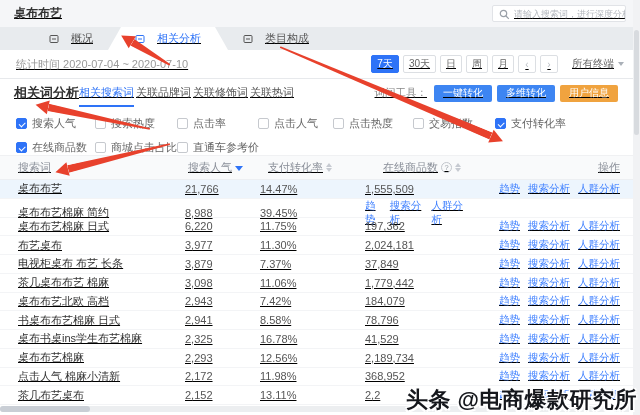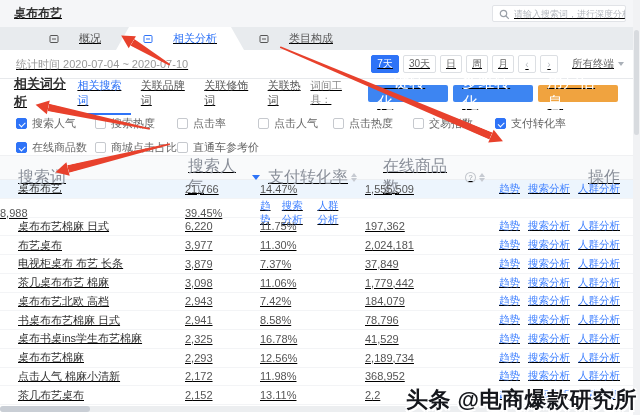--- a/index.html
+++ b/index.html
@@ -12,63 +12,63 @@
   .page-title{ font-size:12px; font-weight:bold; color:#333; }
   .searchbox{ margin-left:auto; position:relative; width:134px; height:17px; background:#fff;
               border:1px solid #e1e3e7; border-radius:2px; display:flex; align-items:center; }
   .searchbox svg{ position:absolute; left:6px; top:3px; }
   .searchbox input{ border:0; outline:0; background:transparent; width:100%; height:100%;
                     padding-left:21px; font-size:9px; color:#555; }
   .searchbox input::placeholder{ color:#b3b7bd; }
 
   
   .tabsbar{ height:23px; background:#e8ebee; display:flex; align-items:stretch; padding-left:34px; }
-  .toptab{ display:flex; align-items:center; gap:20px; font-size:11px; color:#555; padding:0 15px; cursor:pointer; }
+  .toptab{ display:flex; align-items:center; gap:12px; font-size:11px; color:#555; padding:0 15px; cursor:pointer; }
   .toptab.active{ background:#fff; color:#2e73f7; padding:0 27px;
                   clip-path:polygon(13px 0, calc(100% - 13px) 0, 100% 100%, 0 100%); }
   .toptab svg{ flex:0 0 auto; }
 
   
   .datebar{ height:29px; display:flex; align-items:center; padding:0 16px; border-bottom:1px solid #e7e9ec; }
   .stat-time{ font-size:11px; color:#999; }
   .periods{ margin-left:auto; display:flex; align-items:center; }
   .pbtn{ height:18px; padding:0 5px; border:1px solid #dcdfe3; background:#fff; color:#666;
          font-size:10px; border-radius:2px; margin-left:4px; display:flex; align-items:center; cursor:pointer; }
   .pbtn.active{ background:#2e73f7; border-color:#2e73f7; color:#fff; }
   .pbtn.nav{ color:#b9bdc3; width:18px; justify-content:center; }
   .terminal{ margin-left:14px; font-size:10.5px; color:#666; display:flex; align-items:center; gap:4px; cursor:pointer; }
   .terminal .caret{ width:0; height:0; border-left:3.5px solid transparent; border-right:3.5px solid transparent;
                     border-top:4px solid #aab0b8; }
 
   
   .sectionbar{ height:28px; display:flex; align-items:center; padding-left:14px; }
   .section-title{ font-size:13px; font-weight:bold; color:#333; }
-  .stabs{ display:flex; gap:10px; }
+  .stabs{ display:flex; gap:2px; }
   .stab{ font-size:11px; color:#555; position:relative; padding-bottom:1px; cursor:pointer; }
   .stab.active{ color:#2e73f7; }
   .stab.active::after{ content:""; position:absolute; left:0; right:0; bottom:-6px; height:2px; background:#2e73f7; }
   .tools{ margin-left:auto; margin-right:22px; display:flex; align-items:center; gap:5px; }
   .tools-label{ font-size:10.5px; color:#888; margin-right:2px; }
-  .tool{ height:17px; padding:0 9px; border-radius:2px; color:#fff; font-size:16px;
+  .tool{ height:17px; padding:0 9px; border-radius:2px; color:#fff; font-size:10px;
          display:flex; align-items:center; cursor:pointer; }
   .tool.blue{ background:#3d85f2; } .tool.orange{ background:#f0a33f; }
 
   
   .filters{ position:relative; height:48px; }
   .chk{ position:absolute; display:flex; align-items:center; gap:5px; font-size:11px; color:#666; cursor:pointer; }
   .chk.r1{ top:9px; } .chk.r2{ top:33px; }
   .box{ position:relative; width:11px; height:11px; border:1px solid #c6c9ce; border-radius:2px; background:#fff; }
   .chk.checked .box{ background:#2e73f7; border-color:#2e73f7; }
   .chk.checked .box::after{ content:""; position:absolute; left:2px; top:2.5px; width:5px; height:2.5px;
                             border-left:1.5px solid #fff; border-bottom:1.5px solid #fff; transform:rotate(-45deg); }
 
   
   .grid{ display:grid; grid-template-columns:185px 75px 105px 120px 155px; align-items:center; }
   .thead{ height:25px; background:#f9fafb; border-top:1px solid #f0f1f3; border-bottom:1px solid #edeff2;
-          font-size:16px; color:#8a8f99; }
+          font-size:11px; color:#8a8f99; }
   .hc1{ padding-left:18px; }
   .hcell{ display:flex; align-items:center; gap:3px; }
   .hc2{ padding-left:3px; } .hc3{ padding-left:8px; } .hc4{ padding-left:18px; }
   .hc5{ justify-content:flex-end; padding-right:20px; }
   .caret-down{ width:0; height:0; border-left:4px solid transparent; border-right:4px solid transparent;
                border-top:5px solid #2e73f7; margin-top:1px; }
   .sorter{ display:inline-flex; flex-direction:column; gap:1px; }
   .sorter i{ width:0; height:0; border-left:3.5px solid transparent; border-right:3.5px solid transparent; }
   .sorter .up{ border-bottom:4px solid #c6cad1; } .sorter .down{ border-top:4px solid #c6cad1; }
   .info{ width:11px; height:11px; border:1px solid #c2c6cc; border-radius:50%; color:#9aa0a8;
@@ -246,20 +246,21 @@
       <div class="num">21,766</div>
       <div class="num">14.47%</div>
       <div class="num">1,555,509</div>
       <div class="td5">
           <a>趋势</a>
           <a>搜索分析</a>
           <a>人群分析</a>
         </div>
     </div>
     <div class="tr grid">
+      <div class="td1">桌布布艺棉麻 简约</div>
       <div class="num">8,988</div>
       <div class="num">39.45%</div>
       <div class="td5">
           <a>趋势</a>
           <a>搜索分析</a>
           <a>人群分析</a>
         </div>
     </div>
     <div class="tr grid">
       <div class="td1">桌布布艺棉麻 日式</div>

